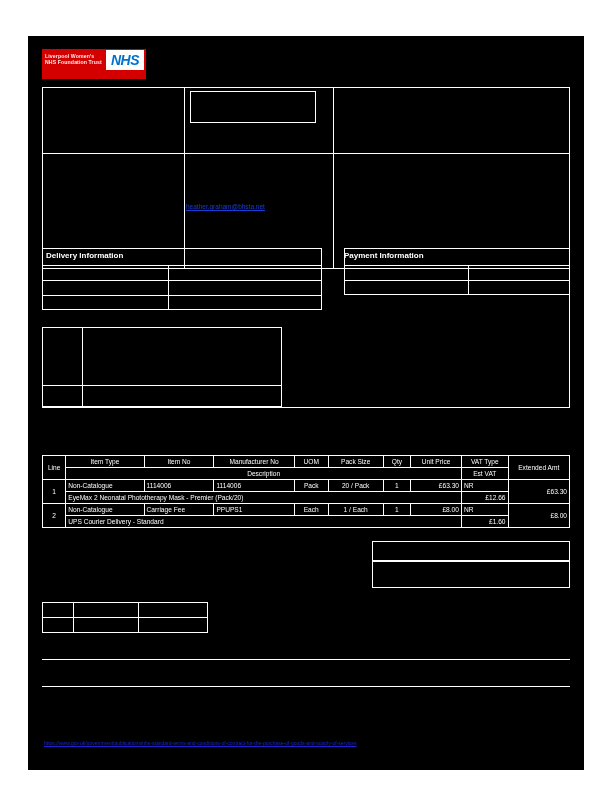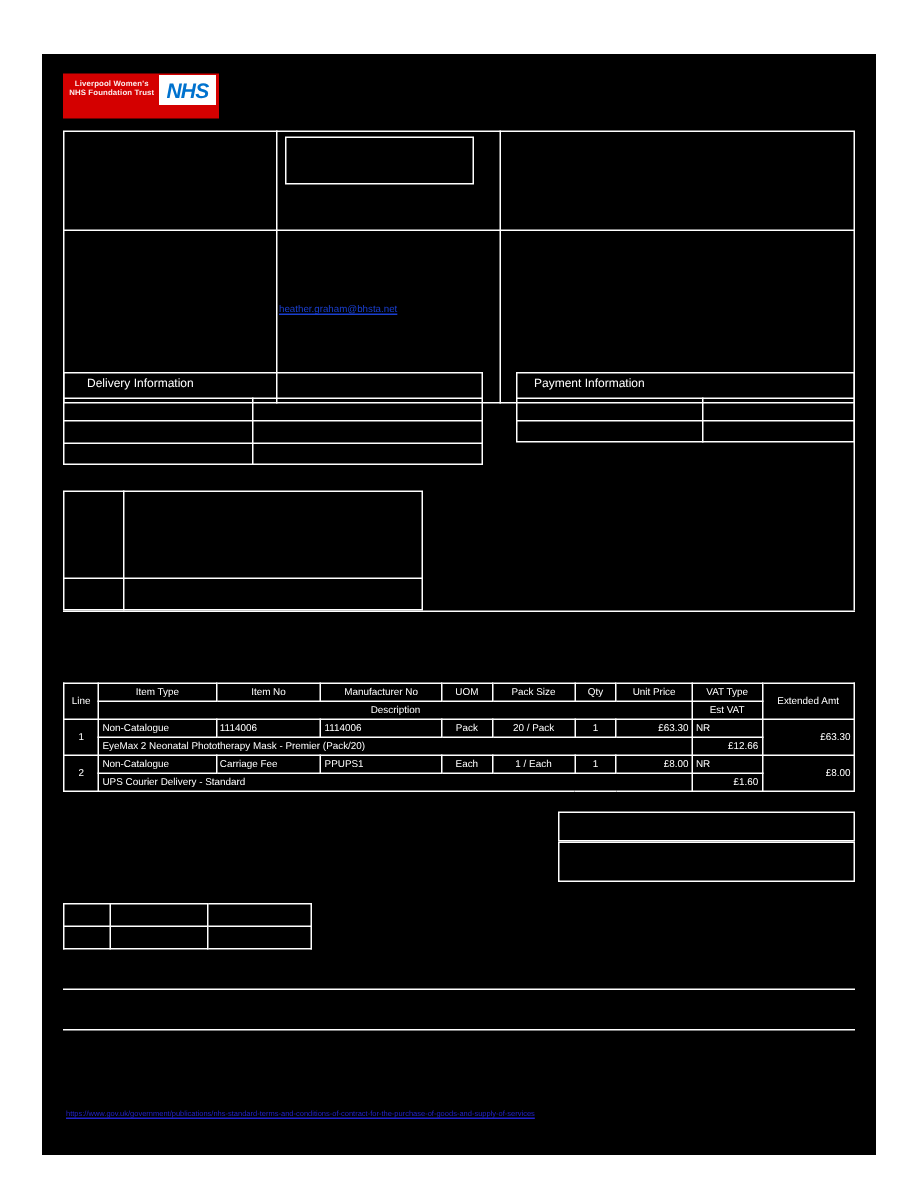--- a/index.html
+++ b/index.html
@@ -37,21 +37,20 @@
   #nhs-logo {
     position: absolute;
     left: 14px;
     top: 13px;
     width: 104px;
     height: 30px;
     background: #d40000;
     display: flex;
     align-items: stretch;
     overflow: hidden;
-    text-align: center;
   }
   #nhs-trust-name {
     flex: 1;
     color: #ffffff;
     font-size: 5.2px;
     line-height: 6px;
     padding: 4px 2px 0 3px;
     letter-spacing: 0.1px;
     font-weight: bold;
     opacity: 0.92;
@@ -72,24 +71,23 @@
 
   
   .box {
     position: absolute;
     border: 1px solid #ffffff;
     box-sizing: border-box;
   }
   .label {
     position: absolute;
     color: #ffffff;
-    font-weight: normal;
+    font-weight: bold;
     font-size: 8px;
     white-space: nowrap;
-    margin-left: 12px;
   }
   .link {
     position: absolute;
     color: #1a3fd0;
     text-decoration: underline;
     font-size: 6.5px;
     white-space: nowrap;
   }
   .link.small {
     font-size: 5px;

